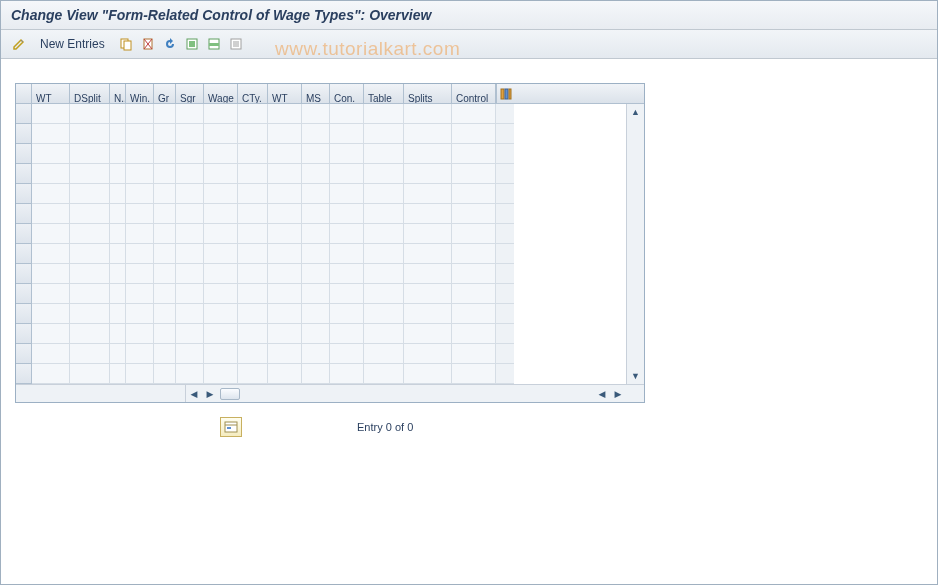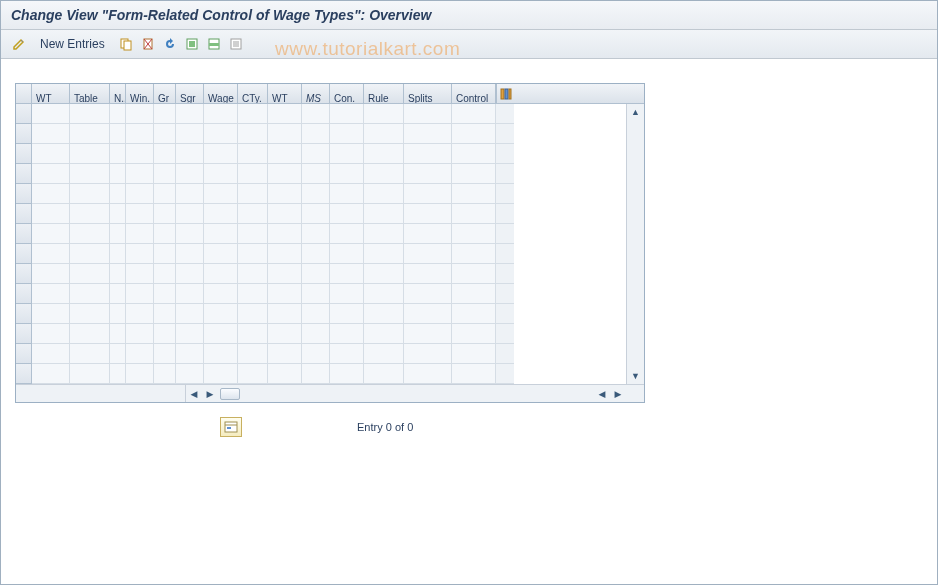--- a/index.html
+++ b/index.html
@@ -241,31 +241,31 @@
 
   <div class="watermark">www.tutorialkart.com</div>
 
 
   <div class="table-wrap">
     <div class="table-header-row">
       <div class="sel-col"></div>
 
       <div id="header-cells" style="display:flex;">
           <div class="hd-cell" style="width: 38px;">WT</div>
-          <div class="hd-cell" style="width: 40px;">Table</div>
+          <div class="hd-cell" style="width: 40px;">DSplit</div>
           <div class="hd-cell" style="width: 16px;">N..</div>
           <div class="hd-cell" style="width: 28px;">Win.</div>
           <div class="hd-cell" style="width: 22px;">Gr</div>
           <div class="hd-cell" style="width: 28px;">Sgr</div>
           <div class="hd-cell" style="width: 34px;">Wage</div>
           <div class="hd-cell" style="width: 30px;">CTy.</div>
           <div class="hd-cell" style="width: 34px;">WT</div>
-          <div class="hd-cell" style="width: 28px; font-style: italic;">MS</div>
+          <div class="hd-cell" style="width: 28px;">MS</div>
           <div class="hd-cell" style="width: 34px;">Con.</div>
-          <div class="hd-cell" style="width: 40px;">Rule</div>
+          <div class="hd-cell" style="width: 40px;">Table</div>
           <div class="hd-cell" style="width: 48px;">Splits</div>
           <div class="hd-cell" style="width: 44px;">Control</div>
         </div>
       <div class="config-col">
         <svg width="12" height="12">
             <rect x="1" y="1" width="3" height="10" fill="#e0a040" stroke="#a07020"></rect>
             <rect x="5" y="1" width="3" height="10" fill="#6090d0" stroke="#406090"></rect>
             <rect x="9" y="1" width="2" height="10" fill="#e0a040" stroke="#a07020"></rect>
           </svg>
       </div>

